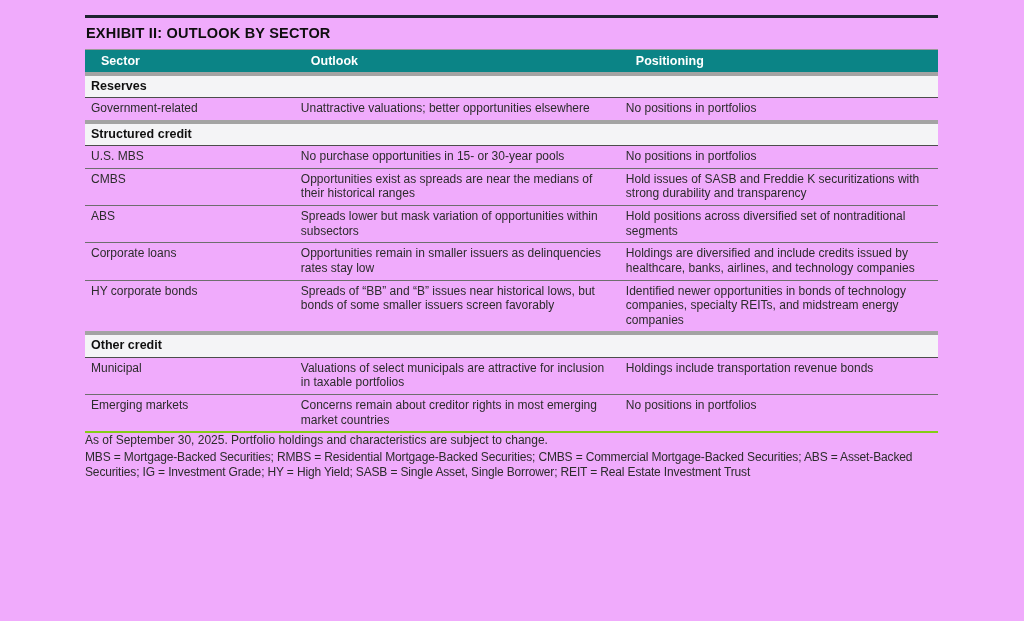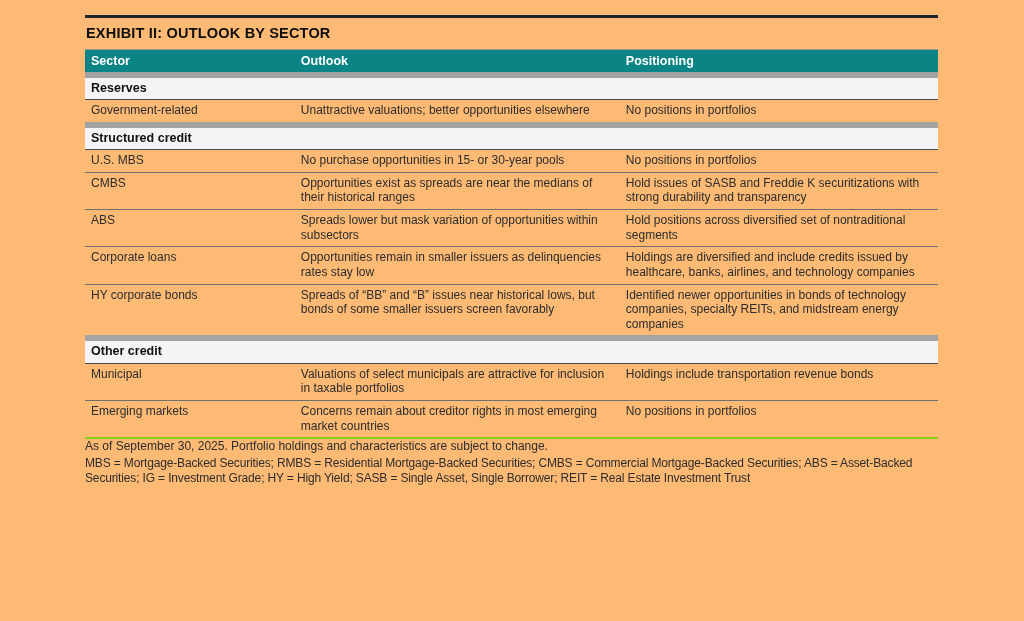--- a/index.html
+++ b/index.html
@@ -1,20 +1,20 @@
 <!DOCTYPE html>
 <html><head>
 <meta charset="utf-8">
 <style>
   html, body { margin: 0; padding: 0; background: #ffffff; }
   .page {
     position: relative;
     width: 1024px;
     height: 621px;
-    background: #fdba74;
+    background: #f0abfc;
     font-family: "Liberation Sans", sans-serif;
     color: #2c2c2c;
     overflow: hidden;
   }
   .content {
     position: absolute;
     left: 85px;
     top: 15px;
     width: 853px;
   }
@@ -37,30 +37,30 @@
   }
   col.c1 { width: 24.6%; }
   col.c2 { width: 38.1%; }
   col.c3 { width: 37.3%; }
   thead th {
     background: #0b8486;
     color: #ffffff;
     font-size: 12.5px;
     font-weight: 700;
     text-align: left;
-    padding: 4px 6px;
+    padding: 4px 16px;
     border-top: 1px solid #9a9a9a;
   }
   tr.section td {
     background: #f4f4f6;
     font-weight: 700;
     color: #101010;
     font-size: 12.5px;
     padding: 3px 6px;
-    border-top: 6px solid #a3a3a3;
+    border-top: 4px solid #a3a3a3;
     border-bottom: 1px solid #4c4c4c;
   }
   tbody td {
     font-size: 12px;
     line-height: 1.22;
     vertical-align: top;
     padding: 3px 6px 4px 6px;
     border-bottom: 1px solid #6e6e6e;
     color: #2c2c2c;
   }

